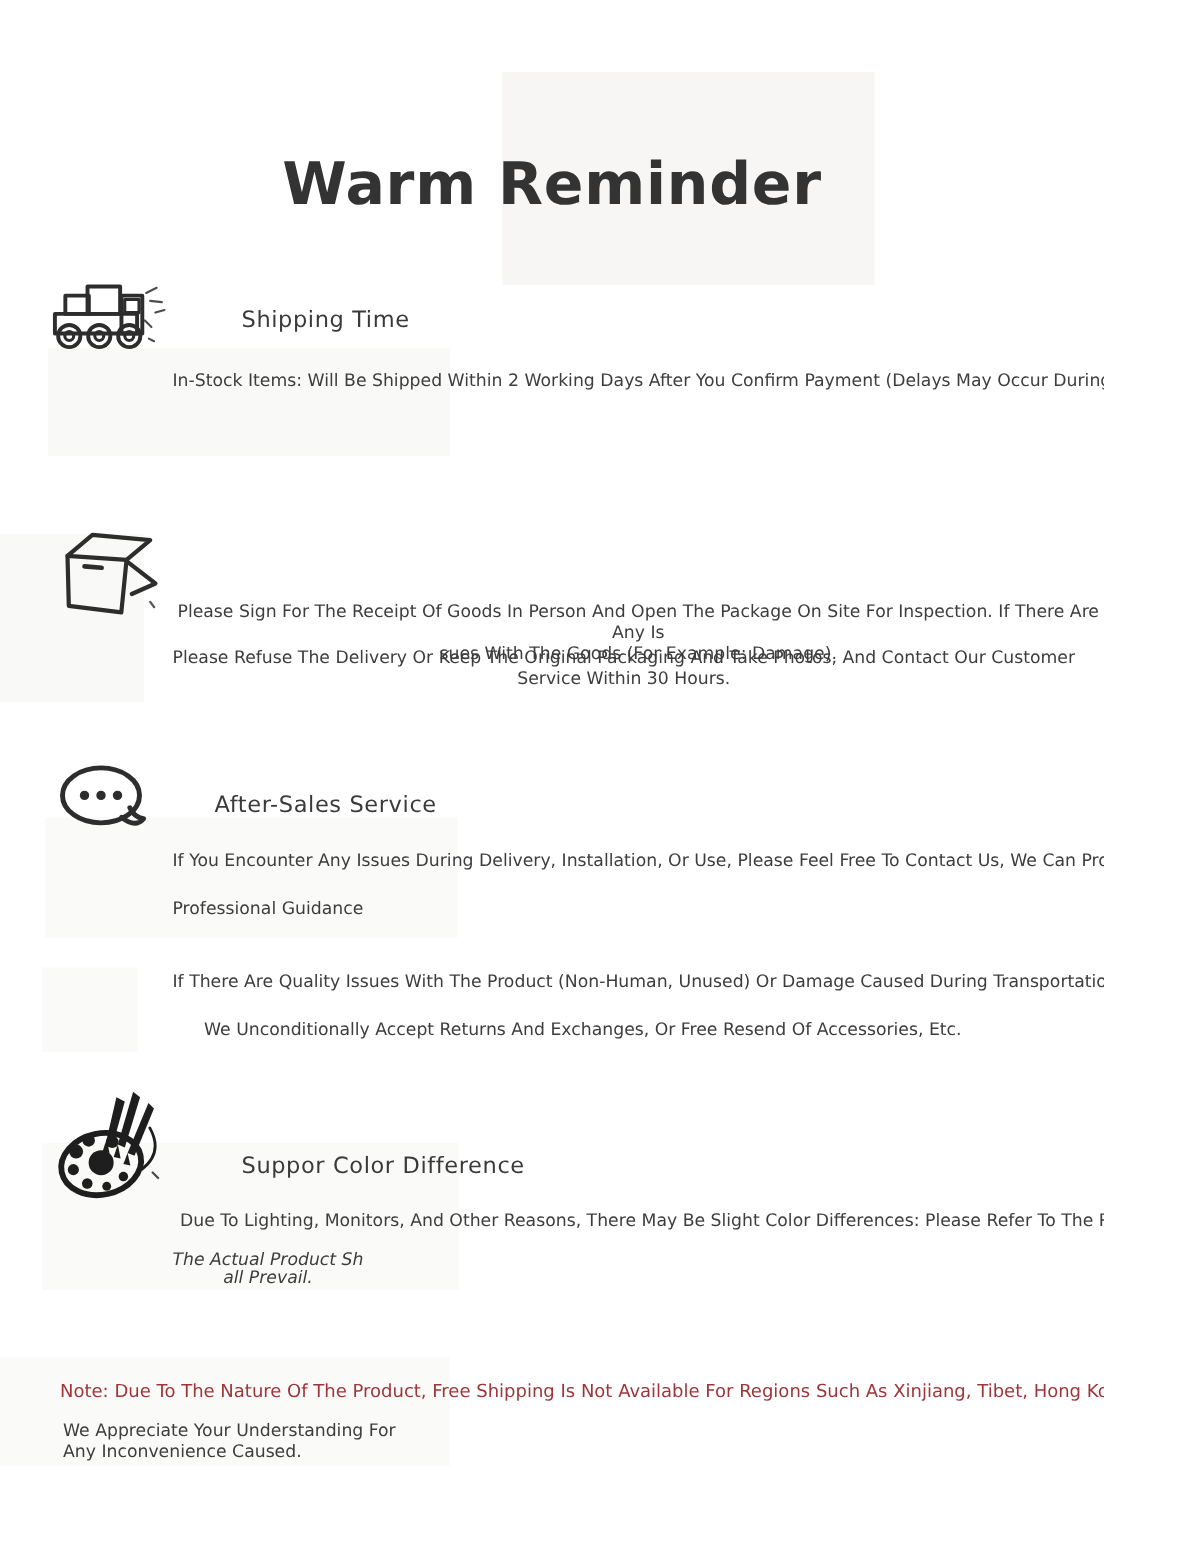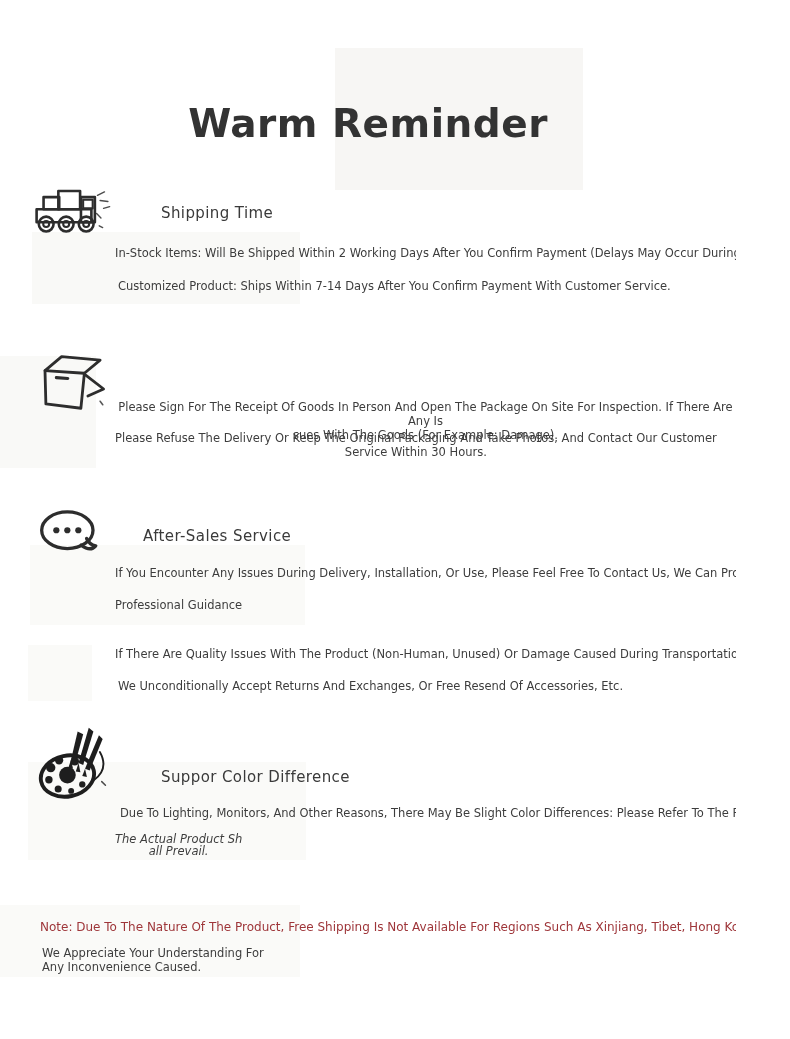--- a/index.html
+++ b/index.html
@@ -110,21 +110,20 @@
         <path d="M73 10 l8 -4"></path>
           <path d="M76 16 l9 1"></path>
           <path d="M72 31 l5 5"></path>
           <path d="M80 25 l7 -2"></path>
           <path d="M75 45 l4 2"></path>
       </g>
     </svg>
   </div>
   <div class="heading" style="left:115px;top:204px;">Shipping Time</div>
   <div class="body-line" style="left:115px;top:246px;">In-Stock Items: Will Be Shipped Within 2 Working Days After You Confirm Payment (Delays May Occur During Holidays)</div>
-  <div class="body-line" style="left:118px;top:279px;">Customized Product: Ships Within 7-14 Days After You Confirm Payment With Customer Service.</div>
 
   <div class="icon" style="left:38px;top:350px;">
     <svg width="70" height="64" viewBox="0 0 80 72" fill="none" stroke="#2d2d2d" stroke-width="3.2" stroke-linecap="round" stroke-linejoin="round">
       <path d="M8 23 L27 7 L71 11 L53 26 Z"></path>
       <path d="M8 23 L9 61 L49 66 L53 26"></path>
       <path d="M53 27 L75 44 L57 52"></path>
       <path d="M21 31 L34 32" stroke-width="3.6"></path>
       <path d="M71 58 l3 4" stroke-width="1.8" opacity="0.8"></path>
     </svg>
   </div>
@@ -141,21 +140,21 @@
         <circle cx="20" cy="26" r="3.4"></circle>
           <circle cx="32" cy="26" r="3.4"></circle>
           <circle cx="44" cy="26" r="3.4"></circle>
       </g>
     </svg>
   </div>
   <div class="heading" style="left:97px;top:527px;">After-Sales Service</div>
   <div class="body-line" style="left:115px;top:566px;">If You Encounter Any Issues During Delivery, Installation, Or Use, Please Feel Free To Contact Us, We Can Provide Suppor</div>
   <div class="body-line" style="left:115px;top:598px;">Professional Guidance</div>
   <div class="body-line" style="left:115px;top:647px;">If There Are Quality Issues With The Product (Non-Human, Unused) Or Damage Caused During Transportation, Confirme</div>
-  <div class="body-line" style="left:118px;top:679px;">We Unconditionally Accept Returns And Exchanges, Or Free Resend Of Accessories, Etc.</div>
+  <div class="body-line" style="left:136px;top:679px;">We Unconditionally Accept Returns And Exchanges, Or Free Resend Of Accessories, Etc.</div>
 
   <div class="icon" style="left:36px;top:726px;">
     <svg width="74" height="76" viewBox="0 0 78 82" fill="none">
       <ellipse cx="33" cy="54" rx="29" ry="22" transform="rotate(-12 33 54)" stroke="#1e1e1e" stroke-width="4.2"></ellipse>
       <g fill="#1e1e1e" stroke="none">
         <circle cx="33" cy="53" r="9"></circle>
         <circle cx="15" cy="45" r="5"></circle>
         <circle cx="24" cy="37" r="4.5"></circle>
         <circle cx="41" cy="38" r="4.5"></circle>
         <circle cx="13" cy="58" r="4"></circle>

